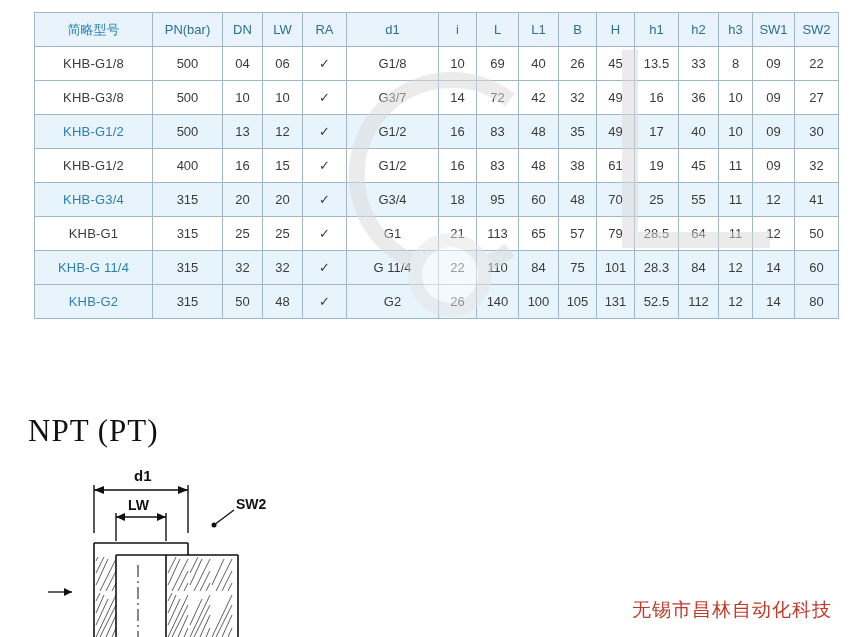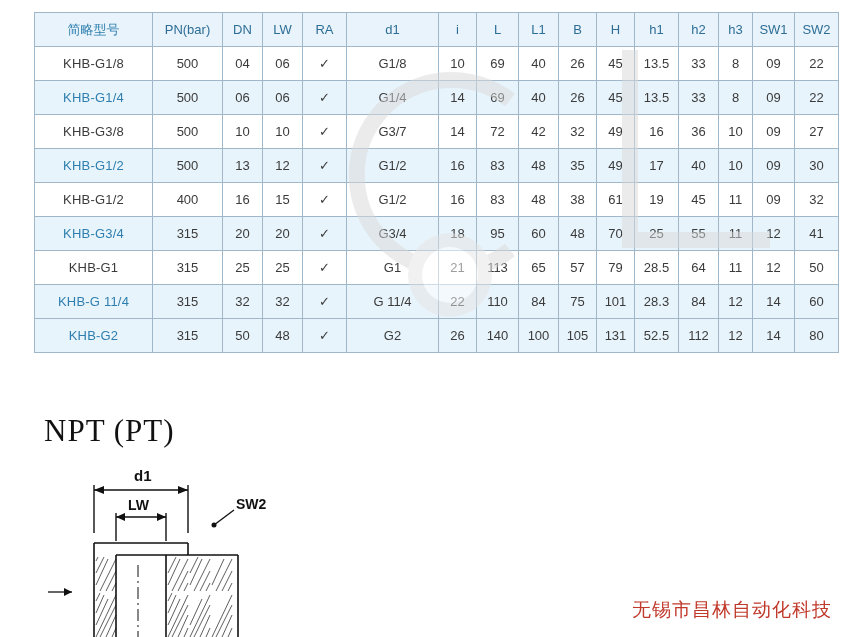--- a/index.html
+++ b/index.html
@@ -77,21 +77,21 @@
   col.c-H     { width: 38px; }
   col.c-h1    { width: 44px; }
   col.c-h2    { width: 40px; }
   col.c-h3    { width: 34px; }
   col.c-sw1   { width: 42px; }
   col.c-sw2   { width: 44px; }
 
   
   .npt-title {
     position: absolute;
-    left: 44px;
+    left: 28px;
     top: 413px;
     font-family: "Liberation Serif", serif;
     font-size: 31px;
     color: #111;
     letter-spacing: 1px;
   }
   .drawing {
     position: absolute;
     left: 38px;
     top: 455px;
@@ -176,38 +176,20 @@
         <td>69</td>
         <td>40</td>
         <td>26</td>
         <td>45</td>
         <td>13.5</td>
         <td>33</td>
         <td>8</td>
         <td>09</td>
         <td>22</td>
       </tr>
-      <tr class="alt">
-        <td class="model">KHB-G1/4</td>
-        <td>500</td>
-        <td>06</td>
-        <td>06</td>
-        <td class="check">✓</td>
-        <td>G1/4</td>
-        <td>14</td>
-        <td>69</td>
-        <td>40</td>
-        <td>26</td>
-        <td>45</td>
-        <td>13.5</td>
-        <td>33</td>
-        <td>8</td>
-        <td>09</td>
-        <td>22</td>
-      </tr>
       <tr>
         <td class="model">KHB-G3/8</td>
         <td>500</td>
         <td>10</td>
         <td>10</td>
         <td class="check">✓</td>
         <td>G3/7</td>
         <td>14</td>
         <td>72</td>
         <td>42</td>

